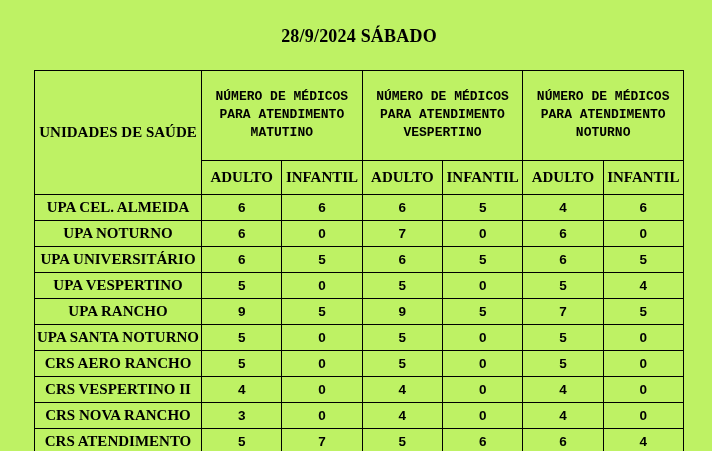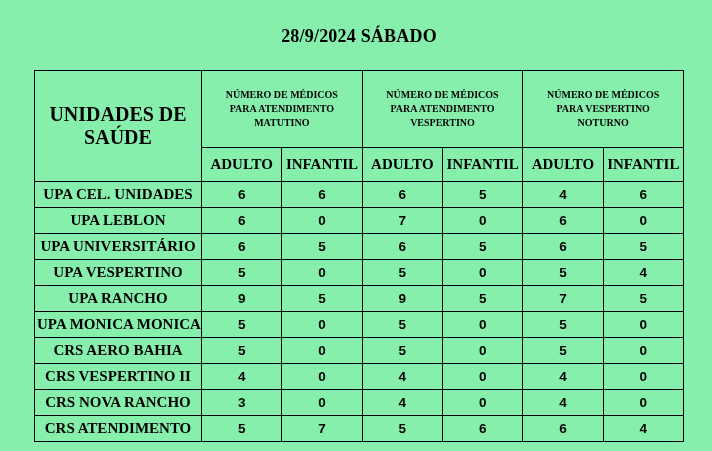--- a/index.html
+++ b/index.html
@@ -3,38 +3,38 @@
 <meta charset="utf-8">
 <style>
   * { box-sizing: border-box; margin: 0; padding: 0; }
   html, body { background: #ffffff; }
   body {
     width: 712px; height: 451px;
     font-family: "Liberation Serif", serif;
     color: #000;
     overflow: hidden;
   }
-  .page { position: relative; width: 712px; height: 451px; background: #86efac; }
+  .page { position: relative; width: 712px; height: 451px; background: #bef264; }
   .doc-title {
     position: absolute; top: 26px; left: 34px; width: 650px;
     text-align: center; font-weight: bold; font-size: 18px;
     letter-spacing: 0.2px;
   }
   table.sched {
     position: absolute; top: 70px; left: 34px; width: 650px;
     border-collapse: collapse; table-layout: fixed;
   }
   .sched th, .sched td {
     border: 1px solid #000;
     text-align: center; vertical-align: middle;
     font-weight: bold; overflow: hidden;
   }
-  th.unit-h { font-size: 20px; padding: 2px; }
+  th.unit-h { font-size: 15px; padding: 2px; }
   th.group-h {
-    font-size: 10px; line-height: 1.4; height: 60px; padding: 17px 10px;
+    font-size: 13px; line-height: 1.4; height: 60px; padding: 17px 10px; font-family: Liberation Mono, monospace;
   }
   th.sub-h { font-size: 15px; height: 26px; padding: 8px 2px; }
   td.unit { font-size: 15px; height: 26px; white-space: nowrap; padding: 0 2px; }
   td.num {
     font-family: "Liberation Sans", sans-serif;
     font-size: 13.5px; padding: 0 2px;
   }
 </style>
 </head>
 <body>
@@ -51,43 +51,43 @@
         <col>
         <col>
         <col>
         <col>
     </colgroup>
     <thead>
       <tr>
         <th rowspan="2" class="unit-h">UNIDADES DE SAÚDE</th>
         <th colspan="2" class="group-h">NÚMERO DE MÉDICOS PARA ATENDIMENTO MATUTINO</th>
         <th colspan="2" class="group-h">NÚMERO DE MÉDICOS PARA ATENDIMENTO VESPERTINO</th>
-        <th colspan="2" class="group-h">NÚMERO DE MÉDICOS PARA VESPERTINO NOTURNO</th>
+        <th colspan="2" class="group-h">NÚMERO DE MÉDICOS PARA ATENDIMENTO NOTURNO</th>
       </tr>
       <tr>
         <th class="sub-h">ADULTO</th>
         <th class="sub-h">INFANTIL</th>
         <th class="sub-h">ADULTO</th>
         <th class="sub-h">INFANTIL</th>
         <th class="sub-h">ADULTO</th>
         <th class="sub-h">INFANTIL</th>
       </tr>
     </thead>
     <tbody>
       <tr>
-        <td class="unit">UPA CEL. UNIDADES</td>
+        <td class="unit">UPA CEL. ALMEIDA</td>
         <td class="num">6</td>
         <td class="num">6</td>
         <td class="num">6</td>
         <td class="num">5</td>
         <td class="num">4</td>
         <td class="num">6</td>
       </tr>
       <tr>
-        <td class="unit">UPA LEBLON</td>
+        <td class="unit">UPA NOTURNO</td>
         <td class="num">6</td>
         <td class="num">0</td>
         <td class="num">7</td>
         <td class="num">0</td>
         <td class="num">6</td>
         <td class="num">0</td>
       </tr>
       <tr>
         <td class="unit">UPA UNIVERSITÁRIO</td>
         <td class="num">6</td>
@@ -109,30 +109,30 @@
       <tr>
         <td class="unit">UPA RANCHO</td>
         <td class="num">9</td>
         <td class="num">5</td>
         <td class="num">9</td>
         <td class="num">5</td>
         <td class="num">7</td>
         <td class="num">5</td>
       </tr>
       <tr>
-        <td class="unit">UPA MONICA MONICA</td>
+        <td class="unit">UPA SANTA NOTURNO</td>
         <td class="num">5</td>
         <td class="num">0</td>
         <td class="num">5</td>
         <td class="num">0</td>
         <td class="num">5</td>
         <td class="num">0</td>
       </tr>
       <tr>
-        <td class="unit">CRS AERO BAHIA</td>
+        <td class="unit">CRS AERO RANCHO</td>
         <td class="num">5</td>
         <td class="num">0</td>
         <td class="num">5</td>
         <td class="num">0</td>
         <td class="num">5</td>
         <td class="num">0</td>
       </tr>
       <tr>
         <td class="unit">CRS VESPERTINO II</td>
         <td class="num">4</td>

